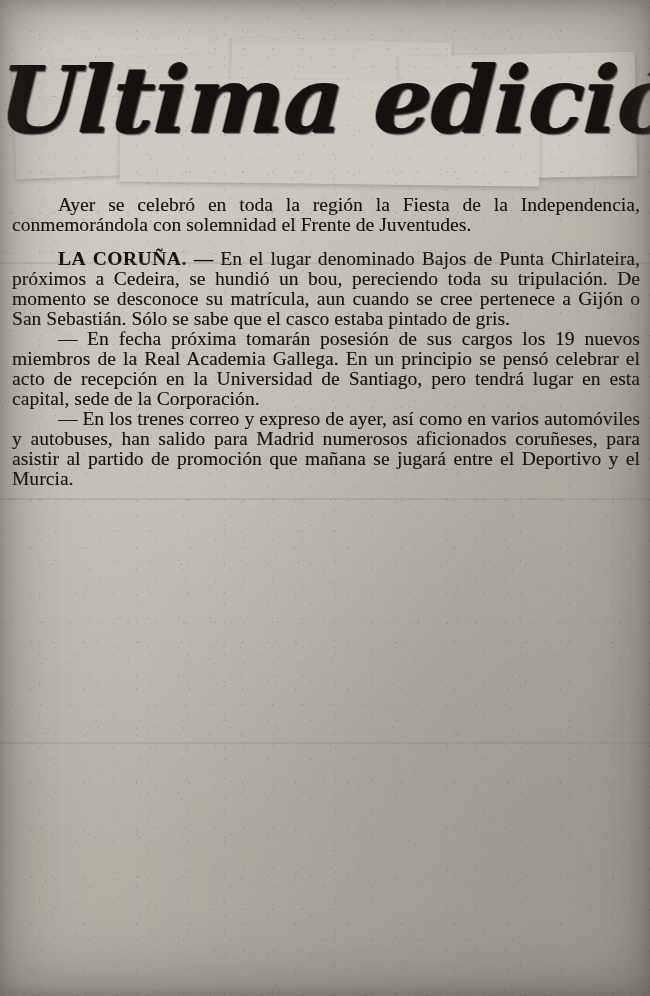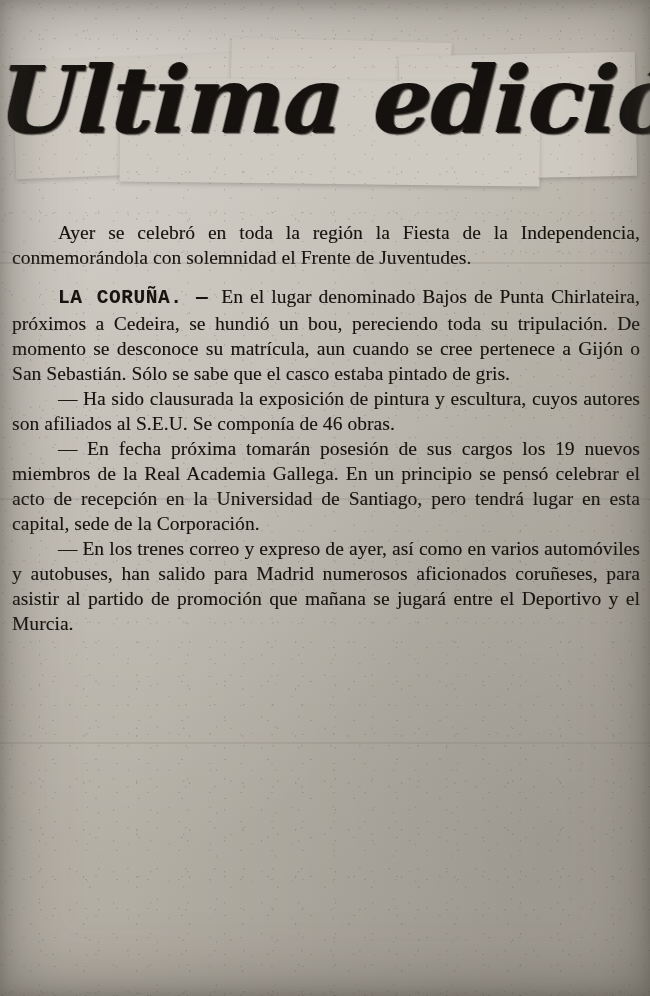--- a/index.html
+++ b/index.html
@@ -87,39 +87,39 @@
       -1px 0 0 rgba(0,0,0,0.30);
     padding-top: 36px;
     white-space: nowrap;
     transform: skewX(-3deg);
   }
 
   
   #article {
     position: absolute;
     left: 12px;
-    top: 220px;
+    top: 195px;
     width: 628px;
     color: #17140f;
     font-size: 19.4px;
-    line-height: 25px;
+    line-height: 20px;
     letter-spacing: 0.1px;
     text-align: justify;
     text-shadow: 0.4px 0.4px 0 rgba(40,35,30,0.35);
   }
   .para {
     margin: 0;
     text-indent: 46px;
   }
   .para.lead { margin-bottom: 14px; text-indent: 46px; }
   .city {
     font-variant: normal;
     letter-spacing: 0.6px;
   }
-  .bold { font-weight: bold; font-family: Liberation Mono, monospace; }
+  .bold { font-weight: bold; }
   .dash { letter-spacing: 0; }
 
   
   .streak {
     position: absolute;
     left: 0;
     width: 650px;
     height: 2px;
     background: rgba(120,114,105,0.18);
     pointer-events: none;
@@ -139,23 +139,20 @@
   </div>
 
   <div id="article">
 
     <p class="para lead">Ayer se celebró en toda la región la Fiesta de la Independencia, conmemorándola con solemnidad el Frente de Juventudes.</p>
 
     <p class="para">
       <span class="city bold">LA CORUÑA.</span><span class="dash bold"> — </span><span>En el lugar denominado Bajos de Punta Chirlateira, próximos a Cedeira, se hundió un bou, pereciendo toda su tripulación. De momento se desconoce su matrícula, aun cuando se cree pertenece a Gijón o San Sebastián. Sólo se sabe que el casco estaba pintado de gris.</span>
     </p>
 
-    <p class="para">
-      <span class="dash">— </span><span>Ha sido clausurada la exposición de pintura y escultura, cuyos autores son afiliados al S.E.U. Se componía de 46 obras.</span>
-    </p>
 
     <p class="para">
       <span class="dash">— </span><span>En fecha próxima tomarán posesión de sus cargos los 19 nuevos miembros de la Real Academia Gallega. En un principio se pensó celebrar el acto de recepción en la Universidad de Santiago, pero tendrá lugar en esta capital, sede de la Corporación.</span>
     </p>
 
 
     <p class="para">
       <span class="dash">— </span><span>En los trenes correo y expreso de ayer, así como en varios automóviles y autobuses, han salido para Madrid numerosos aficionados coruñeses, para asistir al partido de promoción que mañana se jugará entre el Deportivo y el Murcia.</span>
     </p>
 

